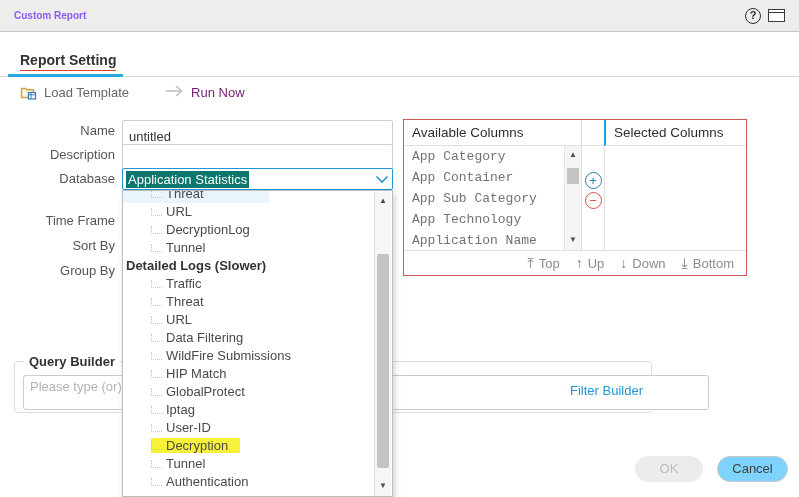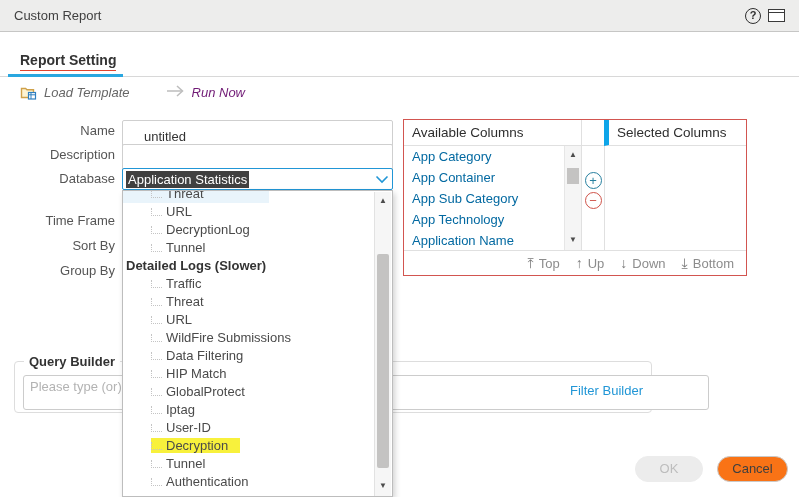--- a/index.html
+++ b/index.html
@@ -7,21 +7,21 @@
   body {
     font-family:"Liberation Sans","DejaVu Sans",sans-serif;
     font-size:13px; color:#444; background:#fff; position:relative;
   }
 
   
   .titlebar {
     height:32px; background:#ededec; border-bottom:1px solid #c6c6c5;
     display:flex; align-items:center; padding:0 14px;
   }
-  .titlebar .title { font-size:13px; color:#404040; font-weight:400; flex:1; }
+  .titlebar .title { font-size:10px; color:#8b5cf6; font-weight:700; flex:1; }
   .tb-icons { display:flex; align-items:center; gap:7px; }
   .help-ic {
     width:16px; height:16px; border:1.6px solid #2f2f2f; border-radius:50%;
     font-size:11px; font-weight:bold; color:#2f2f2f; text-align:center; line-height:13px;
     cursor:pointer;
   }
   .win-ic { width:17px; height:13px; border:1.6px solid #3a3a3a; position:relative; cursor:pointer; background:#fff; }
   .win-ic::after { content:""; position:absolute; left:0; right:0; top:2px; border-top:1.6px solid #3a3a3a; }
 
   
@@ -30,40 +30,40 @@
     position:absolute; left:8px; bottom:0; padding:0 7px 8px 12px; cursor:pointer;
   }
   .tab .tab-label {
     font-size:14px; font-weight:bold; color:#333;
     border-bottom:1px solid #e0442f; padding-bottom:2px;
   }
   .tab .tab-ind { position:absolute; left:0; right:0; bottom:-1px; height:3px; background:#29a7e0; }
 
   
   .actionbar { height:30px; display:flex; align-items:center; padding:0 20px; gap:36px; }
-  .act { display:flex; gap:7px; cursor:pointer; color:#666;font-style:italic; }
+  .act { display:flex; gap:7px; cursor:pointer; color:#666; }
   .act.disabled { color:#701a75; cursor:default; }
 
   
   .content { position:relative; height:390px; }
   .flabel { position:absolute; right:684px; color:#555; white-space:nowrap; line-height:18px; }
   .txt {
     position:absolute; left:122px; width:271px; height:32px;
-    border:1px solid #cfcfcf; border-radius:2px; padding:0 21px;
+    border:1px solid #cfcfcf; border-radius:2px; padding:0 6px;
     font:13px "Liberation Sans",sans-serif; color:#333; background:#fff;
   }
   .txt::placeholder { color:#b3b3b3; }
 
   .dbselect {
     position:absolute; left:122px; top:61px; width:271px; height:22px;
     border:1px solid #2196d6; border-radius:2px; background:#fff;
     display:flex; align-items:center; padding:0 3px; cursor:pointer;
   }
   .dbselect .selval {
-    background:#404040; color:#fff; padding:1px 2px; font-size:13px; white-space:nowrap;
+    background:#0f766e; color:#fff; padding:1px 2px; font-size:13px; white-space:nowrap;
   }
   .dbselect .chev { margin-left:auto; display:flex; }
 
   
   .popup {
     position:absolute; left:122px; top:83px; width:271px; height:307px;
     background:#fff; border:1px solid #bdbdbd; box-shadow:2px 3px 6px rgba(0,0,0,.18);
     overflow:hidden; z-index:40;
   }
   .dd-list { margin-top:-6px; margin-right:18px; }
@@ -82,26 +82,26 @@
   .pp-thumb { position:absolute; left:2px; right:2px; top:62px; height:214px; background:#c4c3c2; border-radius:2px; cursor:pointer; }
 
   
   .colpanel {
     position:absolute; left:403px; top:12px; width:344px; height:157px;
     border:1px solid #d25550; background:#fff;
     display:grid; grid-template-columns:178px 22px 1fr; grid-template-rows:26px 104px 25px;
   }
   .cp-head { padding:0 0 0 8px; display:flex; align-items:center; font-size:13.5px; color:#2e2e2e; border-bottom:1px solid #e0e0e0; }
   .cp-head.av { border-right:1px solid #e0e0e0; }
-  .cp-head.sel { border-left:5px solid #0ea5e9; }
+  .cp-head.sel { border-left:2px solid #0ea5e9; }
   .cp-mid { border-bottom:1px solid #e0e0e0; }
   .cp-list { position:relative; overflow:hidden; }
   .cp-list.av { border-right:1px solid #e0e0e0; }
   .cp-list.sel { border-left:1px solid #e0e0e0; }
-  .av-row { height:21px; line-height:21px; padding-left:8px; color:#0369a1; cursor:pointer; white-space:nowrap; }
+  .av-row { height:21px; line-height:21px; padding-left:8px; color:#737373; cursor:pointer; white-space:nowrap;font-family:Liberation Mono, monospace; }
   .av-sb { position:absolute; top:0; right:0; bottom:0; width:17px; background:#f5f5f5; border-left:1px solid #e6e6e6; }
   .av-thumb { position:absolute; left:2px; right:2px; top:22px; height:16px; background:#c4c3c2; cursor:pointer; }
   .cp-midlist { position:relative; display:flex; flex-direction:column; align-items:center; justify-content:flex-start; gap:3px; padding-top:26px; }
   .circ {
     width:17px; height:17px; border-radius:50%; text-align:center; line-height:15px;
     font-size:13px; background:#fff; cursor:pointer;
   }
   .circ.plus { border:1px solid #27809f; color:#27809f; }
   .circ.minus { border:1px solid #cf5349; color:#cf5349; }
   .cp-toolbar {
@@ -121,21 +121,21 @@
     position:absolute; left:8px; top:6px; width:686px; height:35px; resize:none;
     border:1px solid #ccc; border-radius:3px; padding:3px 6px;
     font:13px "Liberation Sans",sans-serif; color:#333;
   }
   .qb-ta::placeholder { color:#b3b3b3; }
   .qb-link { position:absolute; right:8px; top:14px; color:#2196d6; cursor:pointer; }
 
   
   .btn { position:absolute; top:349px; height:26px; border-radius:13px; font-size:13px; text-align:center; line-height:24px; cursor:pointer; }
   .btn.ok { left:635px; width:68px; background:#ececec; color:#bdbdbd; border:1px solid #ececec; cursor:default; }
-  .btn.cancel { left:717px; width:71px; background:#f97316; color:#3f3f3f; border:1px solid #c9c9c9; }
+  .btn.cancel { left:717px; width:71px; background:#7dd3fc; color:#3f3f3f; border:1px solid #c9c9c9; }
 
   
   svg { display:block; }
 </style>
 </head>
 <body>
 
 <div class="titlebar">
   <span class="title">Custom Report</span>
   <span class="tb-icons">
@@ -303,27 +303,27 @@
         </div>
 
         <div class="dd-row">
           <span class="dd-inner">
             <span class="tree"></span><span class="dd-label">URL</span>
           </span>
         </div>
 
         <div class="dd-row">
           <span class="dd-inner">
+            <span class="tree"></span><span class="dd-label">Data Filtering</span>
+          </span>
+        </div>
+
+        <div class="dd-row">
+          <span class="dd-inner">
             <span class="tree"></span><span class="dd-label">WildFire Submissions</span>
-          </span>
-        </div>
-
-        <div class="dd-row">
-          <span class="dd-inner">
-            <span class="tree"></span><span class="dd-label">Data Filtering</span>
           </span>
         </div>
 
         <div class="dd-row">
           <span class="dd-inner">
             <span class="tree"></span><span class="dd-label">HIP Match</span>
           </span>
         </div>
 
         <div class="dd-row">

